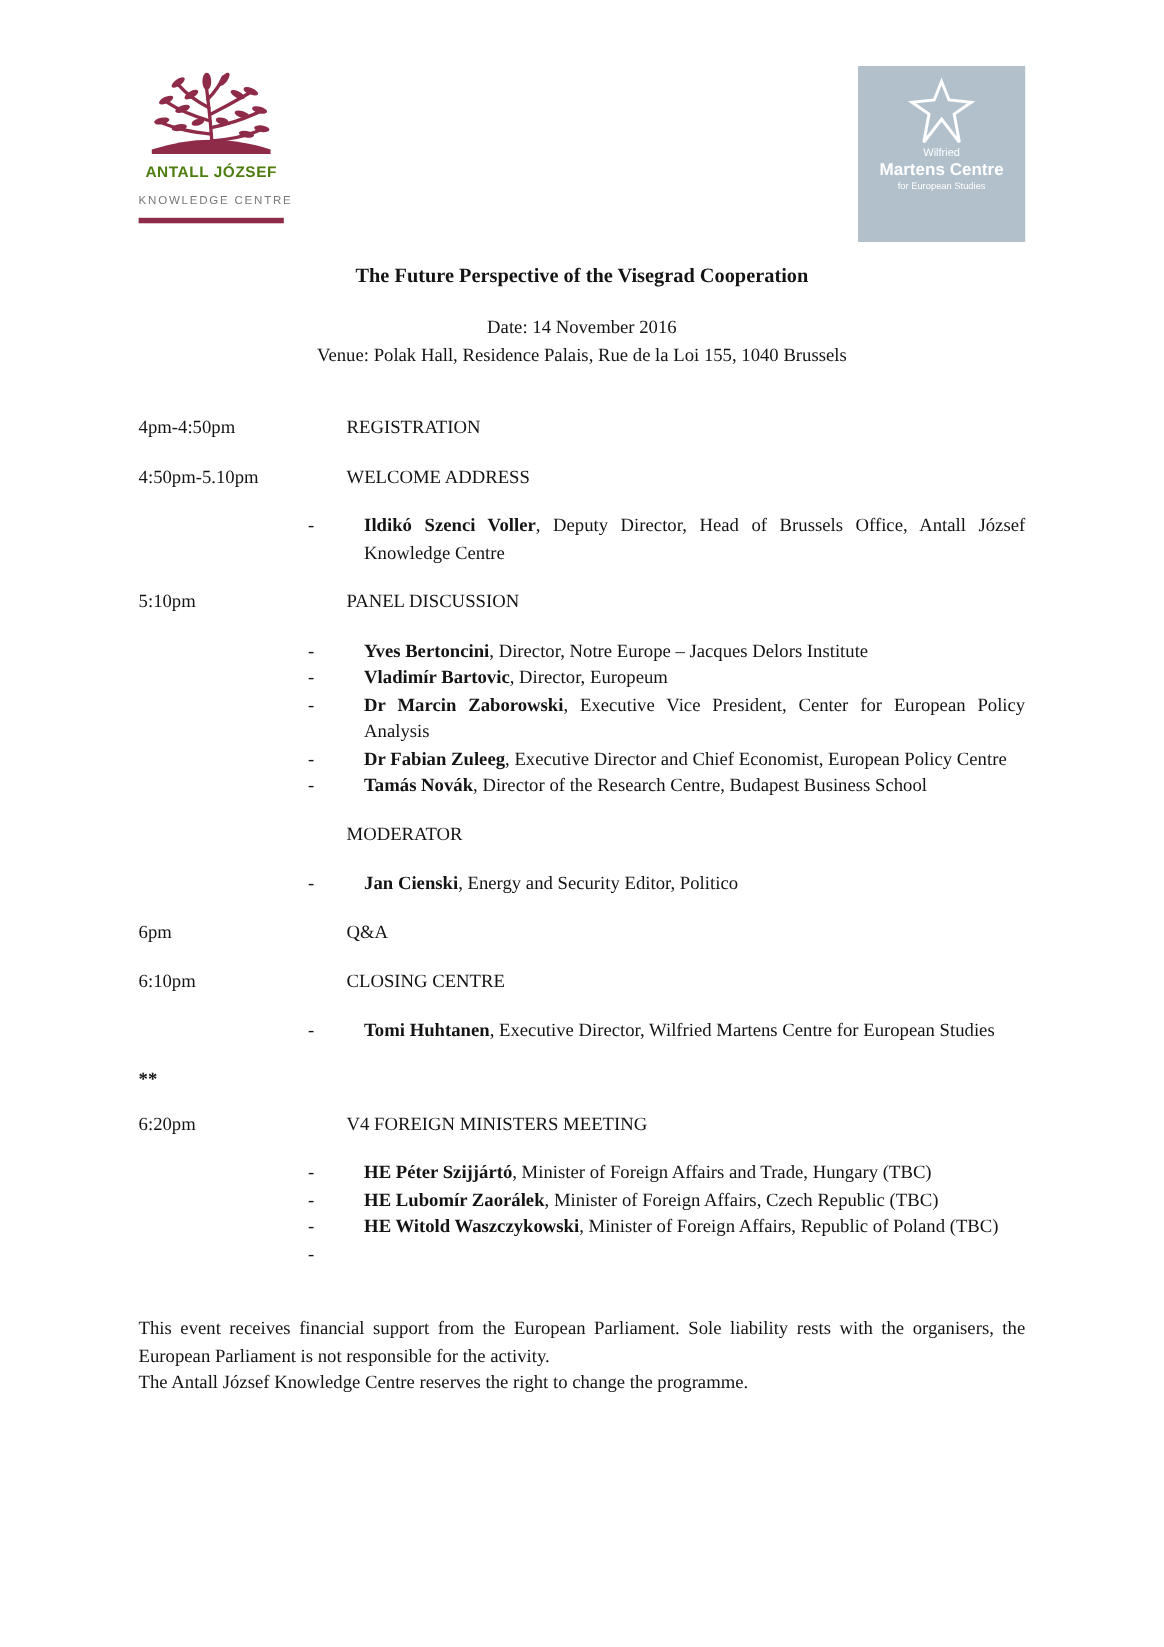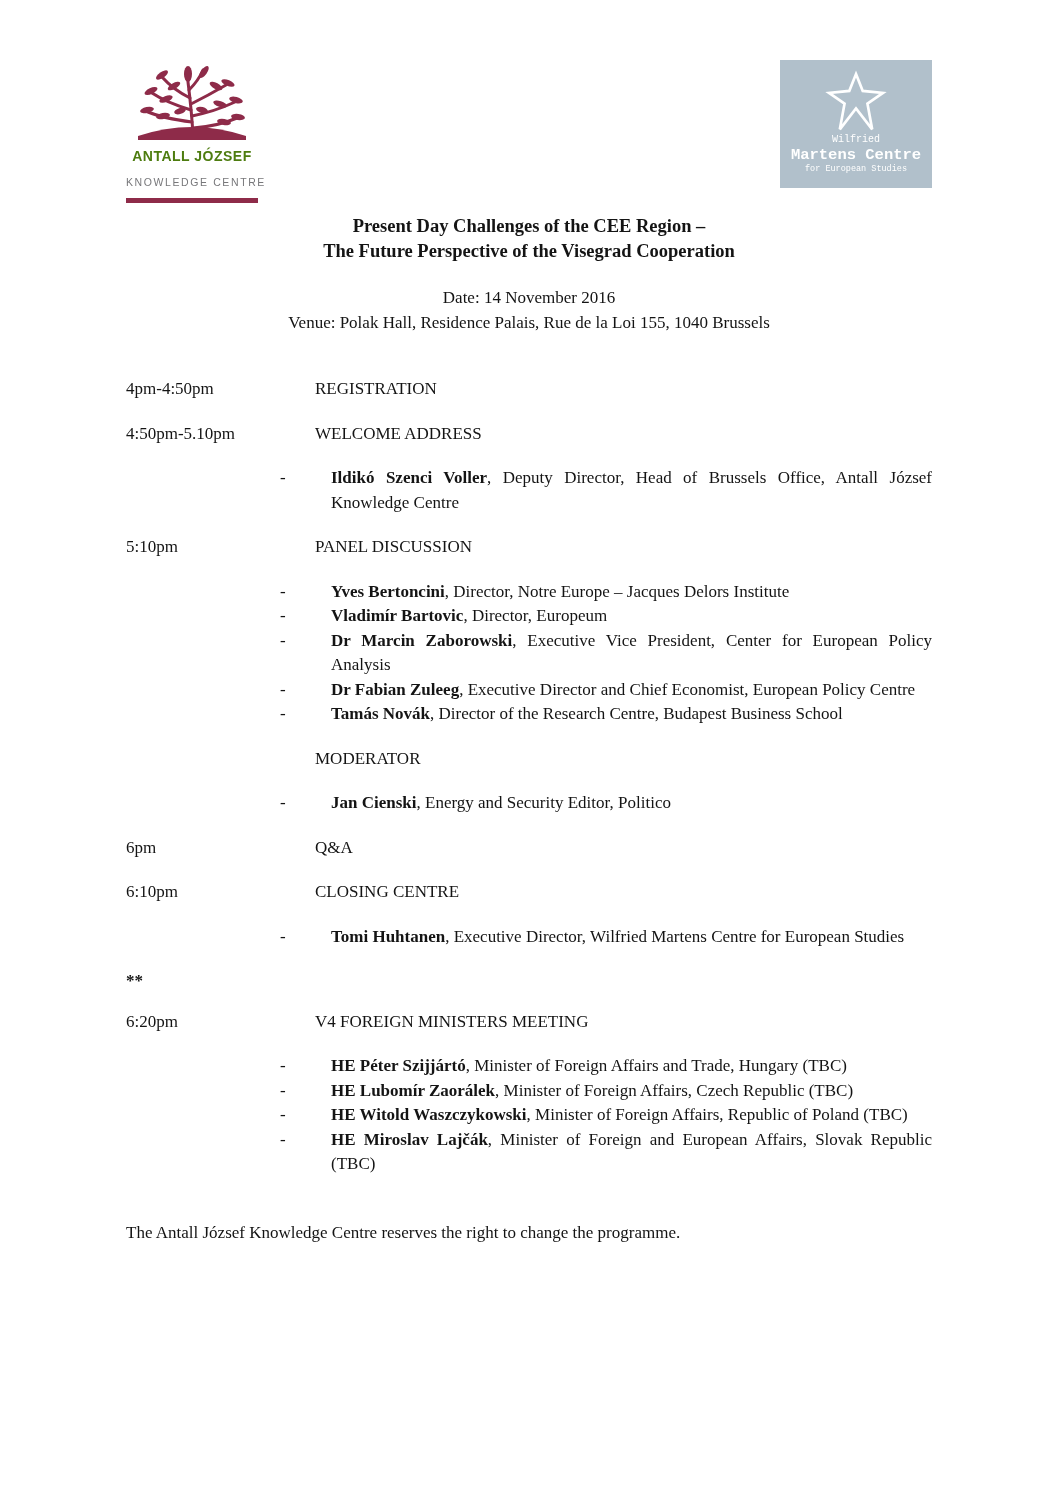--- a/index.html
+++ b/index.html
@@ -11,22 +11,22 @@
   }
 
   
   .logos { display:flex; justify-content:space-between; align-items:flex-start; height:130px; }
   .logo-ajkc { width:132px; text-align:center; font-family:"Liberation Sans", sans-serif; margin-top:6px; }
   .logo-ajkc svg { display:block; margin:0 auto; }
   .ajkc-line1 { font-size:14px; font-weight:bold; letter-spacing:0.5px; color:#4d7c0f; margin-top:2px; white-space:nowrap; }
   .ajkc-line2 { font-size:10.5px; letter-spacing:1.6px; color:#77777a; margin-top:1px; white-space:nowrap; }
   .ajkc-bar   { height:5px; background:#8e2b49; margin-top:4px; }
   .logo-martens {
-    width:152px; height:128px; background:#b1c0cb; color:#ffffff;
-    font-family:Liberation Mono, monospace; text-align:center;
+    width:152px; height:160px; background:#b1c0cb; color:#ffffff;
+    font-family:Liberation Sans, sans-serif; text-align:center;
     display:flex; flex-direction:column; align-items:center; justify-content:flex-start;
     padding-top:10px;
   }
   .logo-martens svg { display:block; }
   .m-line1 { font-size:10px; line-height:12px; margin-top:2px; }
   .m-line2 { font-size:15.5px; font-weight:bold; line-height:18px; }
   .m-line3 { font-size:8.5px; line-height:11px; }
 
   
   .doc-title   { text-align:center; font-size:18.5px; font-weight:bold; margin-top:12px; line-height:24px; }
@@ -98,21 +98,21 @@
       <svg width="68" height="62" viewBox="0 0 100 92">
         <path d="M50 6 L60 31 L90 34 L67 50 L74 88 L50 57 L26 88 L33 50 L10 34 L40 31 Z" fill="none" stroke="#ffffff" stroke-width="4" stroke-linejoin="miter"></path>
       </svg>
       <div class="m-line1">Wilfried</div>
       <div class="m-line2">Martens Centre</div>
       <div class="m-line3">for European Studies</div>
     </div>
   </header>
 
   <h2 class="event-title">
-    <span>Present Day Challenges of the CEE Region –</span><br>
+    <br>
     <span>The Future Perspective of the Visegrad Cooperation</span>
   </h2>
   <div class="meta-block">
     <div>Date: 14 November 2016</div>
     <div>Venue: Polak Hall, Residence Palais, Rue de la Loi 155, 1040 Brussels</div>
   </div>
 
   <section class="schedule">
 
     <div class="session-row">
@@ -196,23 +196,23 @@
       <div class="bullet">
         <span class="dash">-</span>
         <p class="btext"><b>HE Lubomír Zaorálek</b><span>, Minister of Foreign Affairs, Czech Republic (TBC)</span></p>
       </div>
       <div class="bullet">
         <span class="dash">-</span>
         <p class="btext"><b>HE Witold Waszczykowski</b><span>, Minister of Foreign Affairs, Republic of Poland (TBC)</span></p>
       </div>
       <div class="bullet">
         <span class="dash">-</span>
-        <p class="btext"><b>HE Miroslav Lajčák</b><span>, Minister of Foreign and European Affairs, Slovak Republic (TBC)</span></p>
       </div>
     </div>
 
   </section>
 
   <footer class="footer">
+    <p class="note1">This event receives financial support from the European Parliament. Sole liability rests with the organisers, the European Parliament is not responsible for the activity.</p>
     <p class="note2">The Antall József Knowledge Centre reserves the right to change the programme.</p>
   </footer>
 
 </div>
 
 </body></html>

